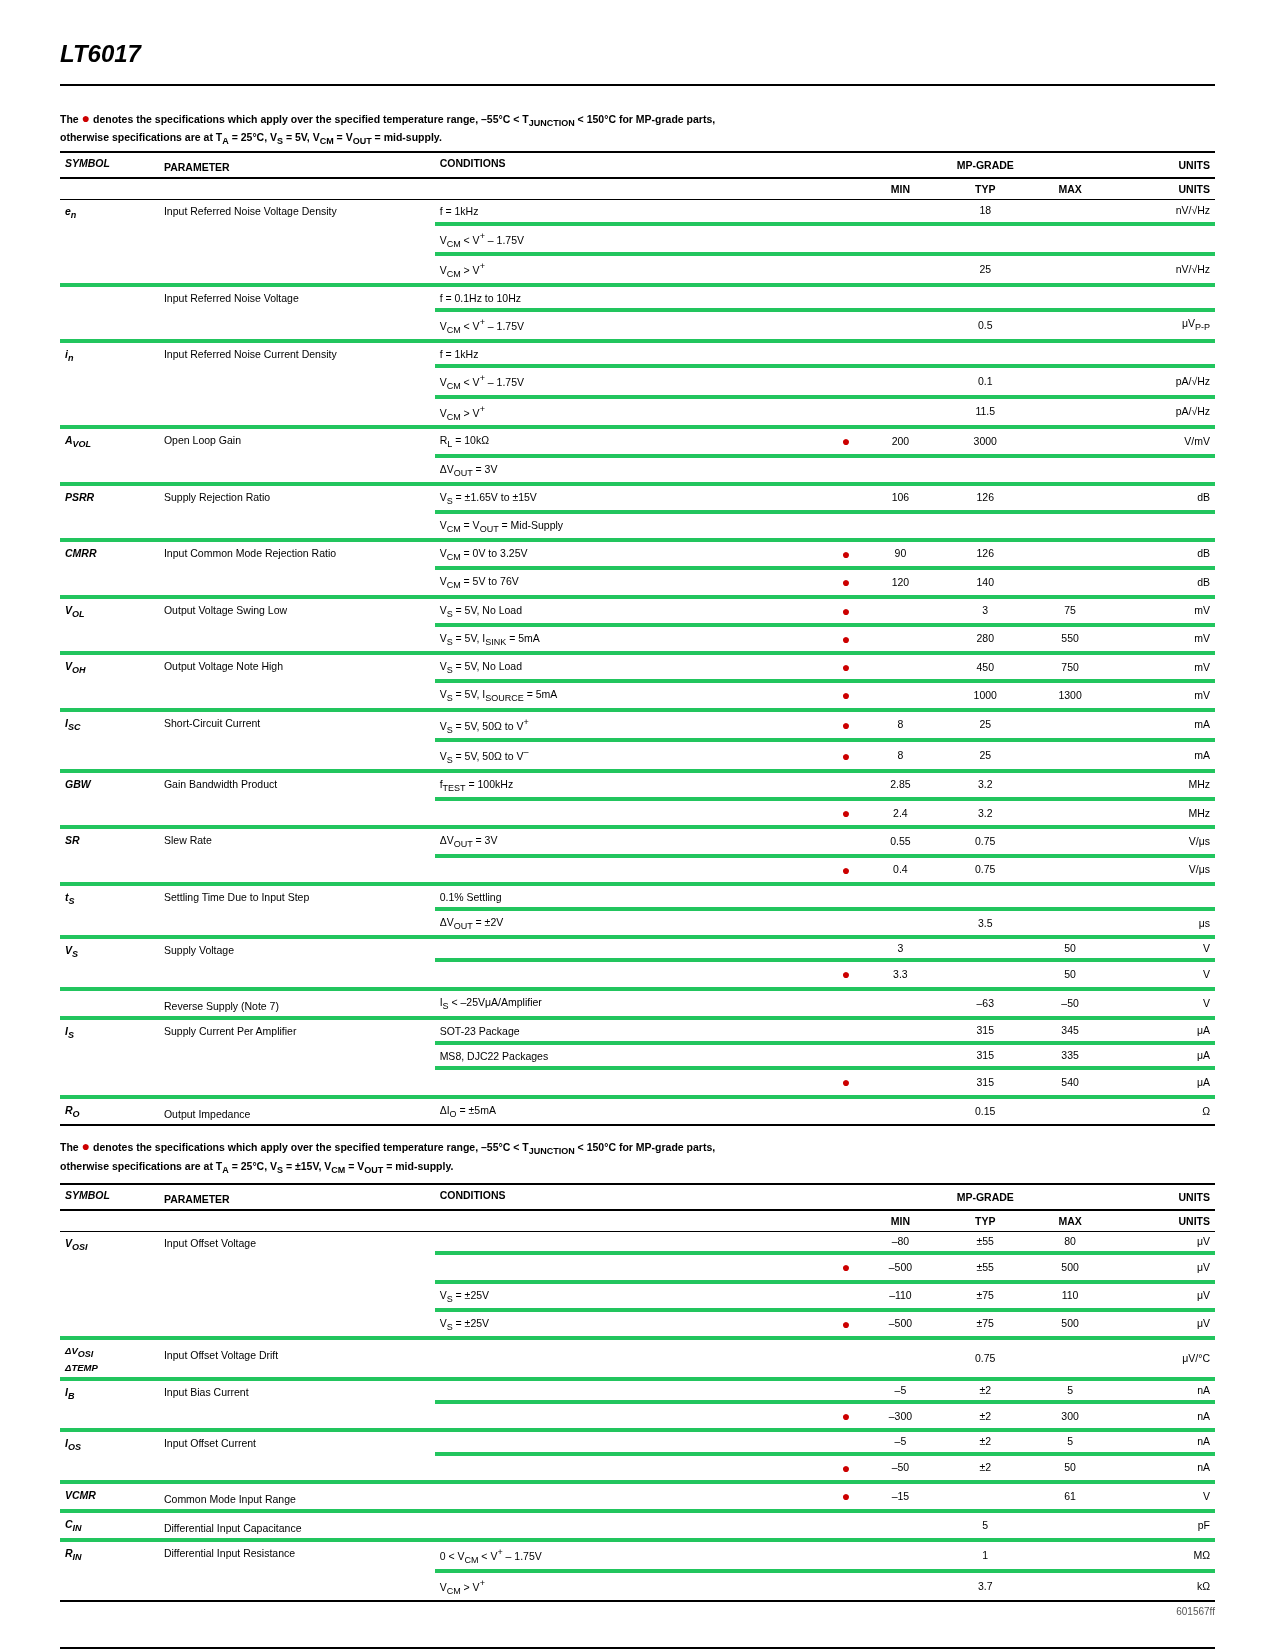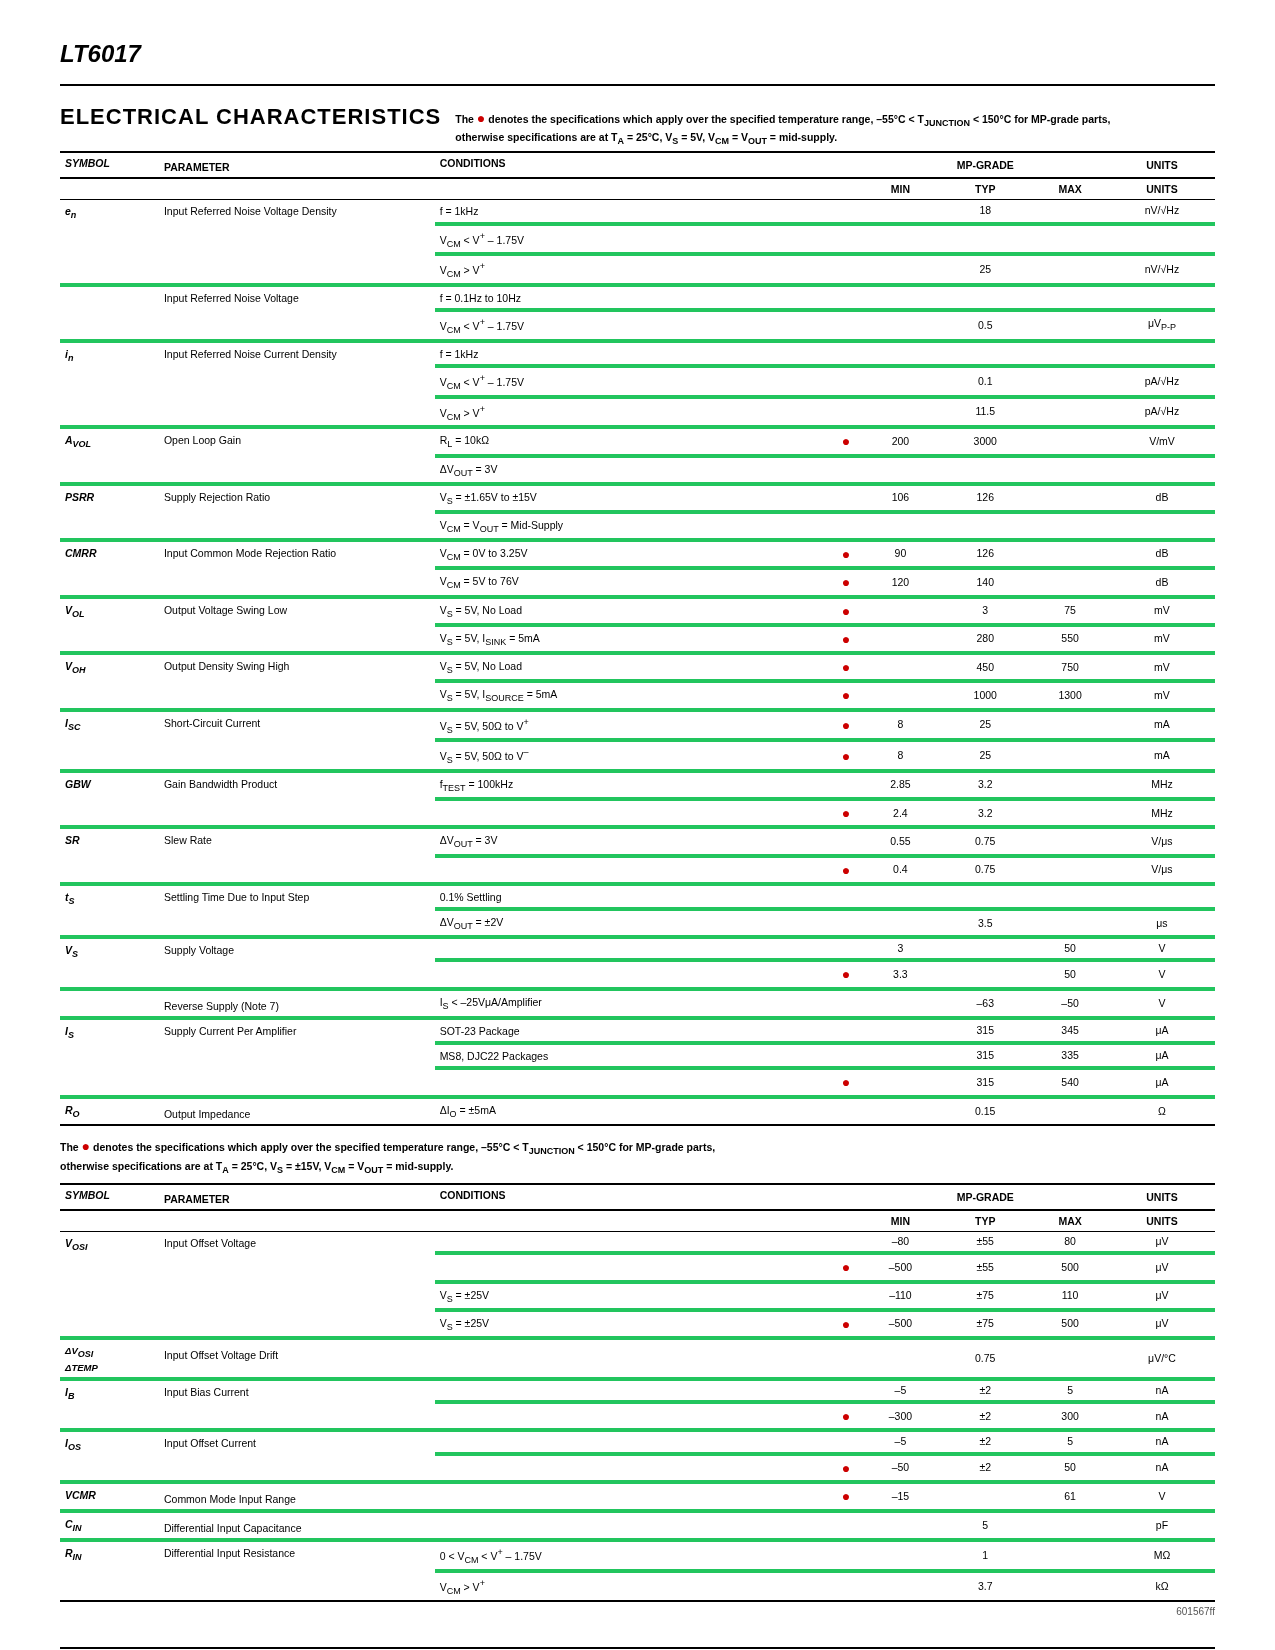--- a/index.html
+++ b/index.html
@@ -68,21 +68,21 @@
       vertical-align: middle;
       line-height: 1.45;
     }
     .col-symbol { width: 70px; font-style: italic; font-weight: bold; vertical-align: top; padding-top: 4px; }
     .col-param { width: 195px; vertical-align: top; padding-top: 8px; }
     .col-cond { width: 280px; vertical-align: top; padding-top: 4px; }
     .col-dot { width: 22px; text-align: center; vertical-align: middle; }
     .col-min { width: 55px; text-align: center; vertical-align: middle; }
     .col-typ { width: 65px; text-align: center; vertical-align: middle; }
     .col-max { width: 55px; text-align: center; vertical-align: middle; }
-    .col-units { width: 75px; text-align: center; vertical-align: middle; }
+    .col-units { width: 75px; text-align: right; vertical-align: middle; }
     .mp-grade-header {
       text-align: center;
       font-weight: bold;
       border-bottom: 1px solid #000;
       font-size: 10.5px;
     }
     .dot { color: #c00; font-size: 14px; }
     .footer-bar {
       border-top: 2px solid #000;
       display: flex;
@@ -125,21 +125,20 @@
       color: #555;
       margin-top: 4px;
     }
   </style>
 </head>
 <body>
 
 <div class="doc-title">LT6017</div>
 
 <div class="section-header">
-  <div class="section-title">ELECTRICAL CHARACTERISTICS</div>
   <div class="section-desc">
     The <span class="dot">●</span> denotes the specifications which apply over the specified temperature range, –55°C &lt; T<sub>JUNCTION</sub> &lt; 150°C for MP-grade parts, otherwise specifications are at T<sub>A</sub> = 25°C, V<sub>S</sub> = 5V, V<sub>CM</sub> = V<sub>OUT</sub> = mid-supply.
   </div>
 </div>
 
 <table>
   <thead>
     <tr>
       <th class="col-symbol">SYMBOL</th>
       <th class="col-param">PARAMETER</th>
@@ -305,21 +304,21 @@
       <td class="col-cond">V<sub>S</sub> = 5V, I<sub>SINK</sub> = 5mA</td>
       <td class="col-dot"><span class="dot">●</span></td>
         <td class="col-min"></td>
         <td class="col-typ">280</td>
         <td class="col-max">550</td>
         <td class="col-units">mV</td>
     </tr>
 
     <tr>
       <td class="col-symbol" rowspan="2" style="vertical-align:top;padding-top:4px;"><i>V</i><sub>OH</sub></td>
-      <td class="col-param" rowspan="2" style="vertical-align:top;padding-top:4px;">Output Density Swing High</td>
+      <td class="col-param" rowspan="2" style="vertical-align:top;padding-top:4px;">Output Voltage Note High</td>
       <td class="col-cond">V<sub>S</sub> = 5V, No Load</td>
       <td class="col-dot"><span class="dot">●</span></td>
         <td class="col-min"></td>
         <td class="col-typ">450</td>
         <td class="col-max">750</td>
         <td class="col-units">mV</td>
     </tr>
     <tr>
       <td class="col-cond">V<sub>S</sub> = 5V, I<sub>SOURCE</sub> = 5mA</td>
       <td class="col-dot"><span class="dot">●</span></td>

